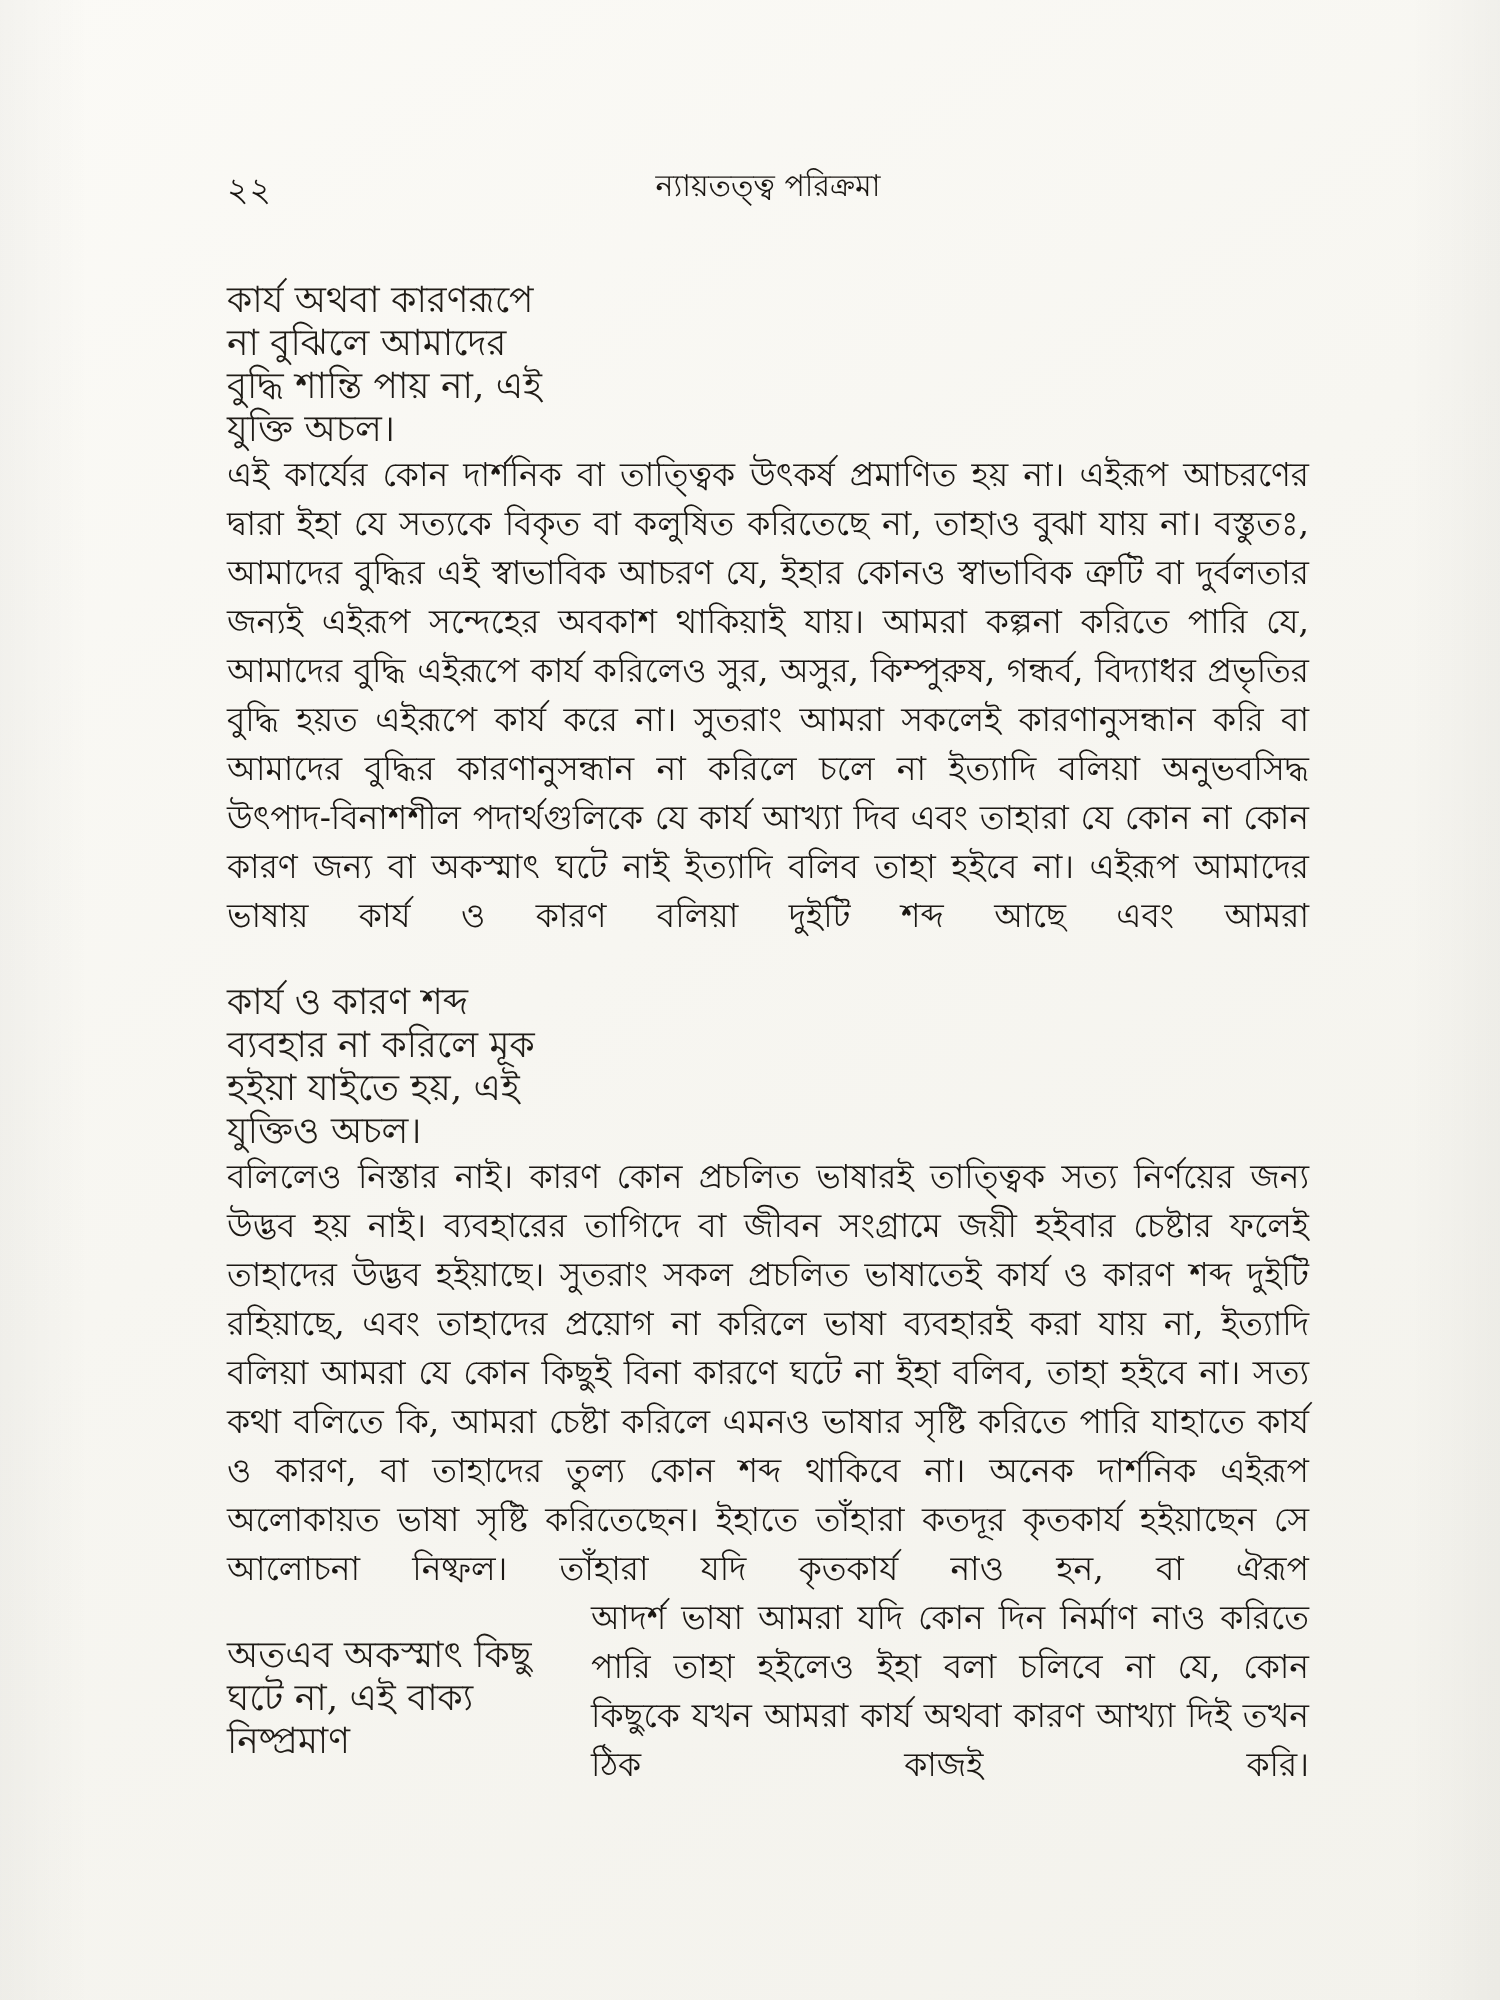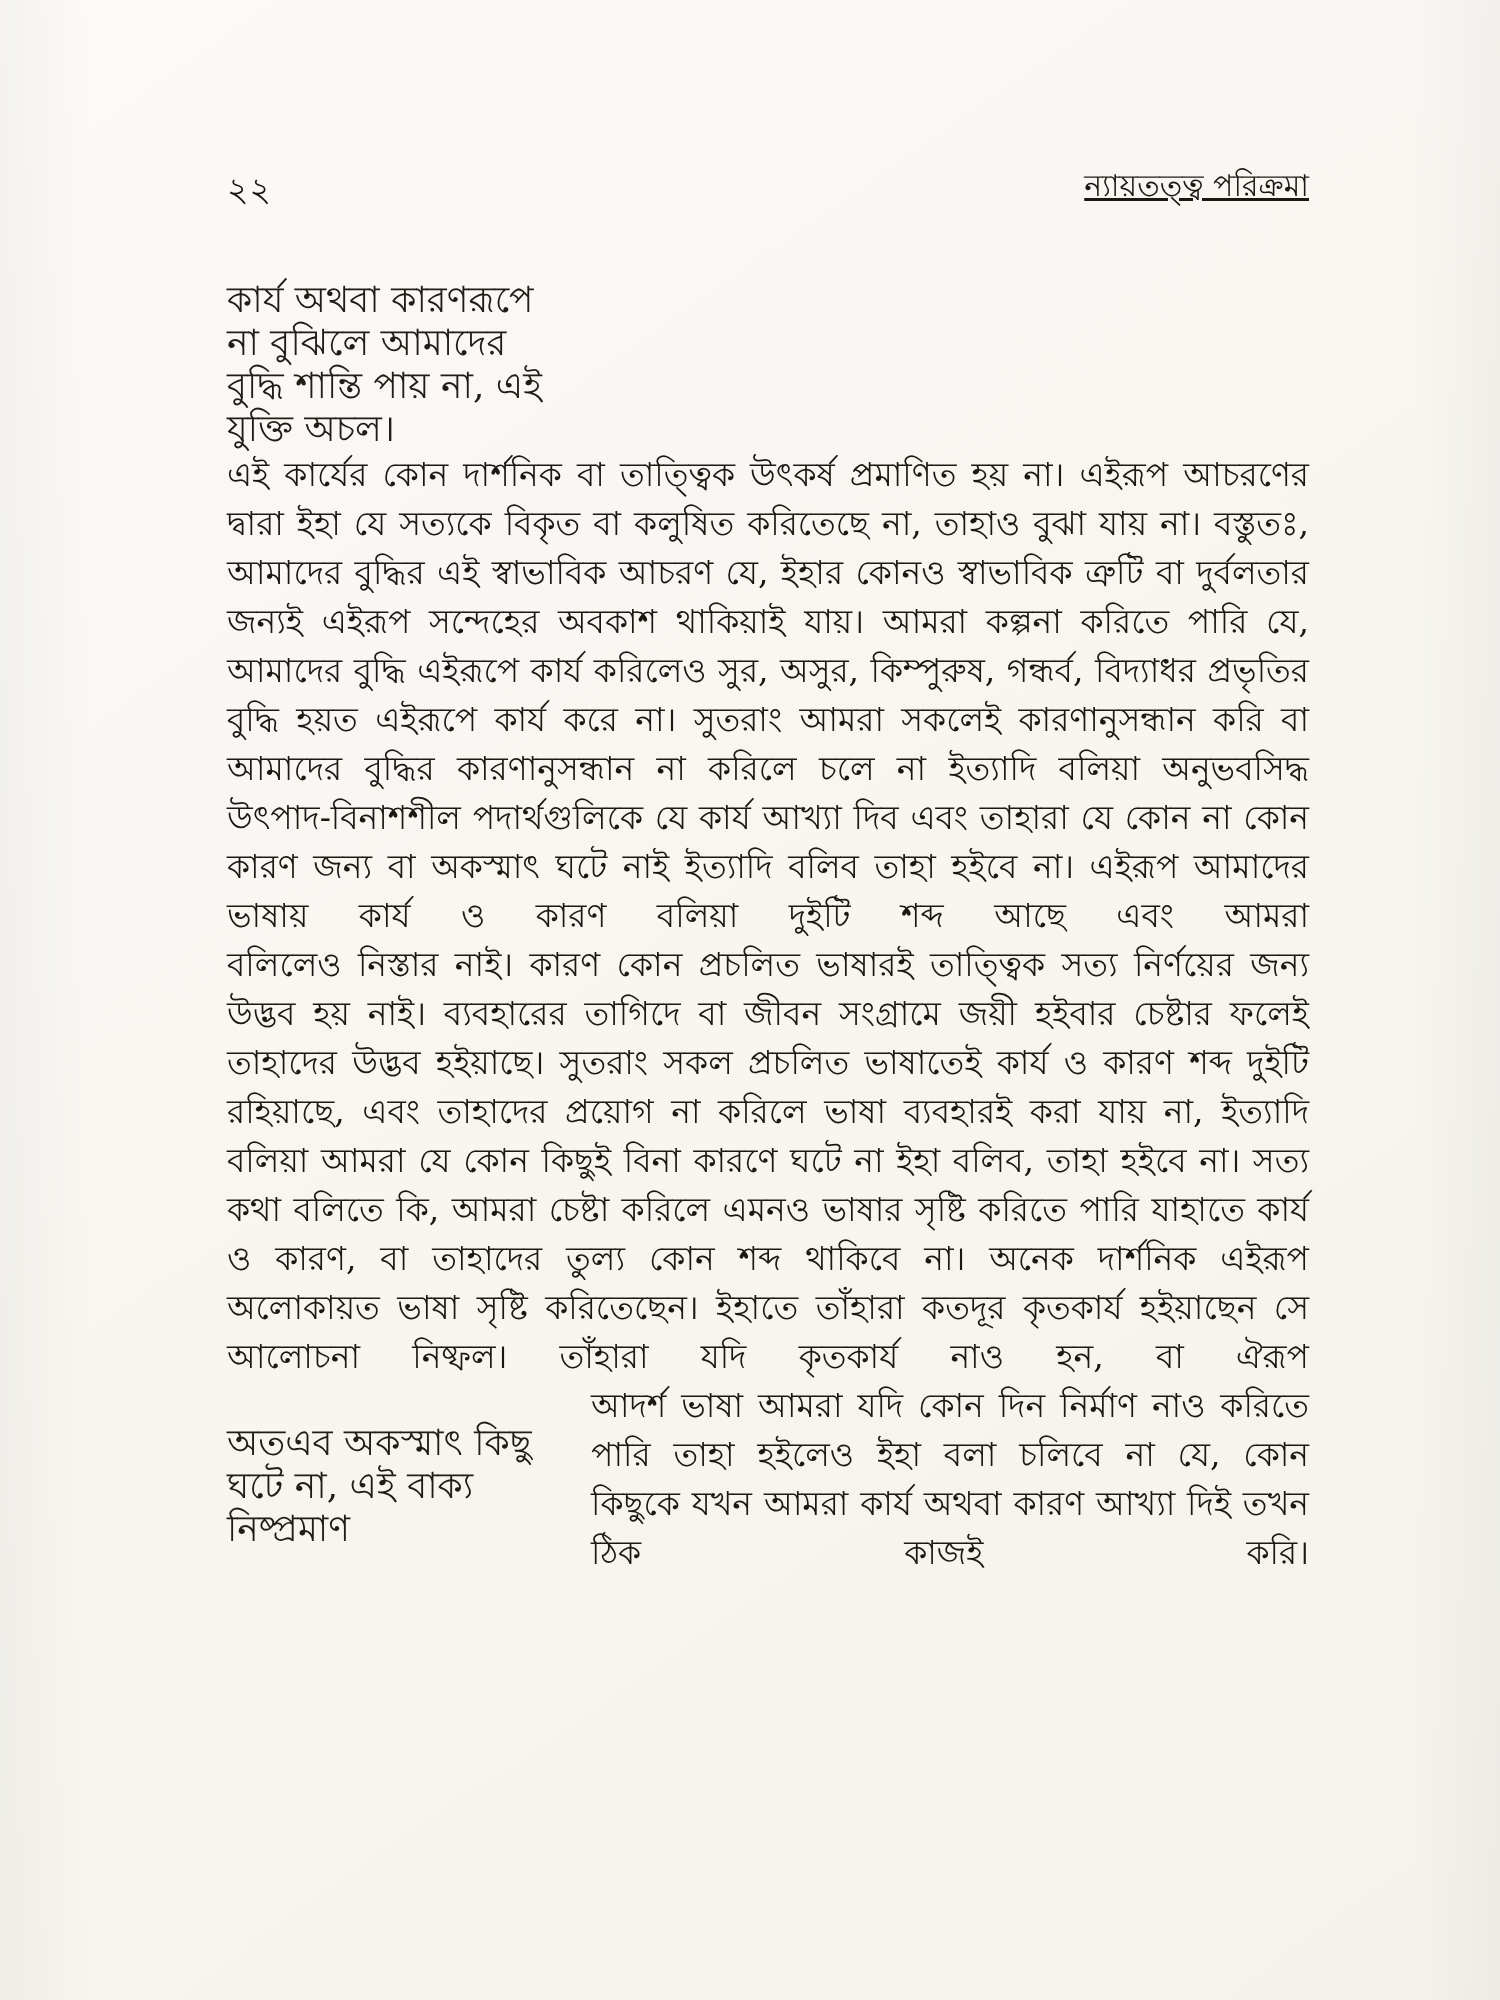--- a/index.html
+++ b/index.html
@@ -46,23 +46,22 @@
     left: 0;
     top: 2px;
     font-size: 33px;
     letter-spacing: 1px;
     font-family: Liberation Serif, serif;
   }
 
   .page-title {
     display: block;
     width: 100%;
-    text-align: right;
+    text-align: center;
     font-size: 30px;
-    text-decoration: underline;
   }
 
   .text-block {
     position: absolute;
     top: 238px;
     left: 227px;
     width: 1082px;
     font-size: 33px;
     line-height: 49px;
     text-align: justify;
@@ -112,20 +111,21 @@
   <main class="text-block">
 
 
     <div class="note-row">
       <aside class="margin-note">কার্য অথবা কারণরূপে না বুঝিলে আমাদের বুদ্ধি শান্তি পায় না, এই যুক্তি অচল।</aside>
     </div>
 
     <p class="para">এই কার্যের কোন দার্শনিক বা তাত্ত্বিক উৎকর্ষ প্রমাণিত হয় না। এইরূপ আচরণের দ্বারা ইহা যে সত্যকে বিকৃত বা কলুষিত করিতেছে না, তাহাও বুঝা যায় না। বস্তুতঃ, আমাদের বুদ্ধির এই স্বাভাবিক আচরণ যে, ইহার কোনও স্বাভাবিক ত্রুটি বা দুর্বলতার জন্যই এইরূপ সন্দেহের অবকাশ থাকিয়াই যায়। আমরা কল্পনা করিতে পারি যে, আমাদের বুদ্ধি এইরূপে কার্য করিলেও সুর, অসুর, কিম্পুরুষ, গন্ধর্ব, বিদ্যাধর প্রভৃতির বুদ্ধি হয়ত এইরূপে কার্য করে না। সুতরাং আমরা সকলেই কারণানুসন্ধান করি বা আমাদের বুদ্ধির কারণানুসন্ধান না করিলে চলে না ইত্যাদি বলিয়া অনুভবসিদ্ধ উৎপাদ-বিনাশশীল পদার্থগুলিকে যে কার্য আখ্যা দিব এবং তাহারা যে কোন না কোন কারণ জন্য বা অকস্মাৎ ঘটে নাই ইত্যাদি বলিব তাহা হইবে না। এইরূপ আমাদের ভাষায় কার্য ও কারণ বলিয়া দুইটি শব্দ আছে এবং আমরা</p>
 
     <div class="note-row">
+      <aside class="margin-note">কার্য ও কারণ শব্দ ব্যবহার না করিলে মূক হইয়া যাইতে হয়, এই যুক্তিও অচল।</aside>
     </div>
 
     <p class="para">বলিলেও নিস্তার নাই। কারণ কোন প্রচলিত ভাষারই তাত্ত্বিক সত্য নির্ণয়ের জন্য উদ্ভব হয় নাই। ব্যবহারের তাগিদে বা জীবন সংগ্রামে জয়ী হইবার চেষ্টার ফলেই তাহাদের উদ্ভব হইয়াছে। সুতরাং সকল প্রচলিত ভাষাতেই কার্য ও কারণ শব্দ দুইটি রহিয়াছে, এবং তাহাদের প্রয়োগ না করিলে ভাষা ব্যবহারই করা যায় না, ইত্যাদি বলিয়া আমরা যে কোন কিছুই বিনা কারণে ঘটে না ইহা বলিব, তাহা হইবে না। সত্য কথা বলিতে কি, আমরা চেষ্টা করিলে এমনও ভাষার সৃষ্টি করিতে পারি যাহাতে কার্য ও কারণ, বা তাহাদের তুল্য কোন শব্দ থাকিবে না। অনেক দার্শনিক এইরূপ অলোকায়ত ভাষা সৃষ্টি করিতেছেন। ইহাতে তাঁহারা কতদূর কৃতকার্য হইয়াছেন সে আলোচনা নিষ্ফল। তাঁহারা যদি কৃতকার্য নাও হন, বা ঐরূপ</p>
 
     <div class="note-row">
       <aside class="margin-note">অতএব অকস্মাৎ কিছু ঘটে না, এই বাক্য নিষ্প্রমাণ</aside>
       <p class="note-body">আদর্শ ভাষা আমরা যদি কোন দিন নির্মাণ নাও করিতে পারি তাহা হইলেও ইহা বলা চলিবে না যে, কোন কিছুকে যখন আমরা কার্য অথবা কারণ আখ্যা দিই তখন ঠিক কাজই করি।</p>
     </div>
 
   </main>

